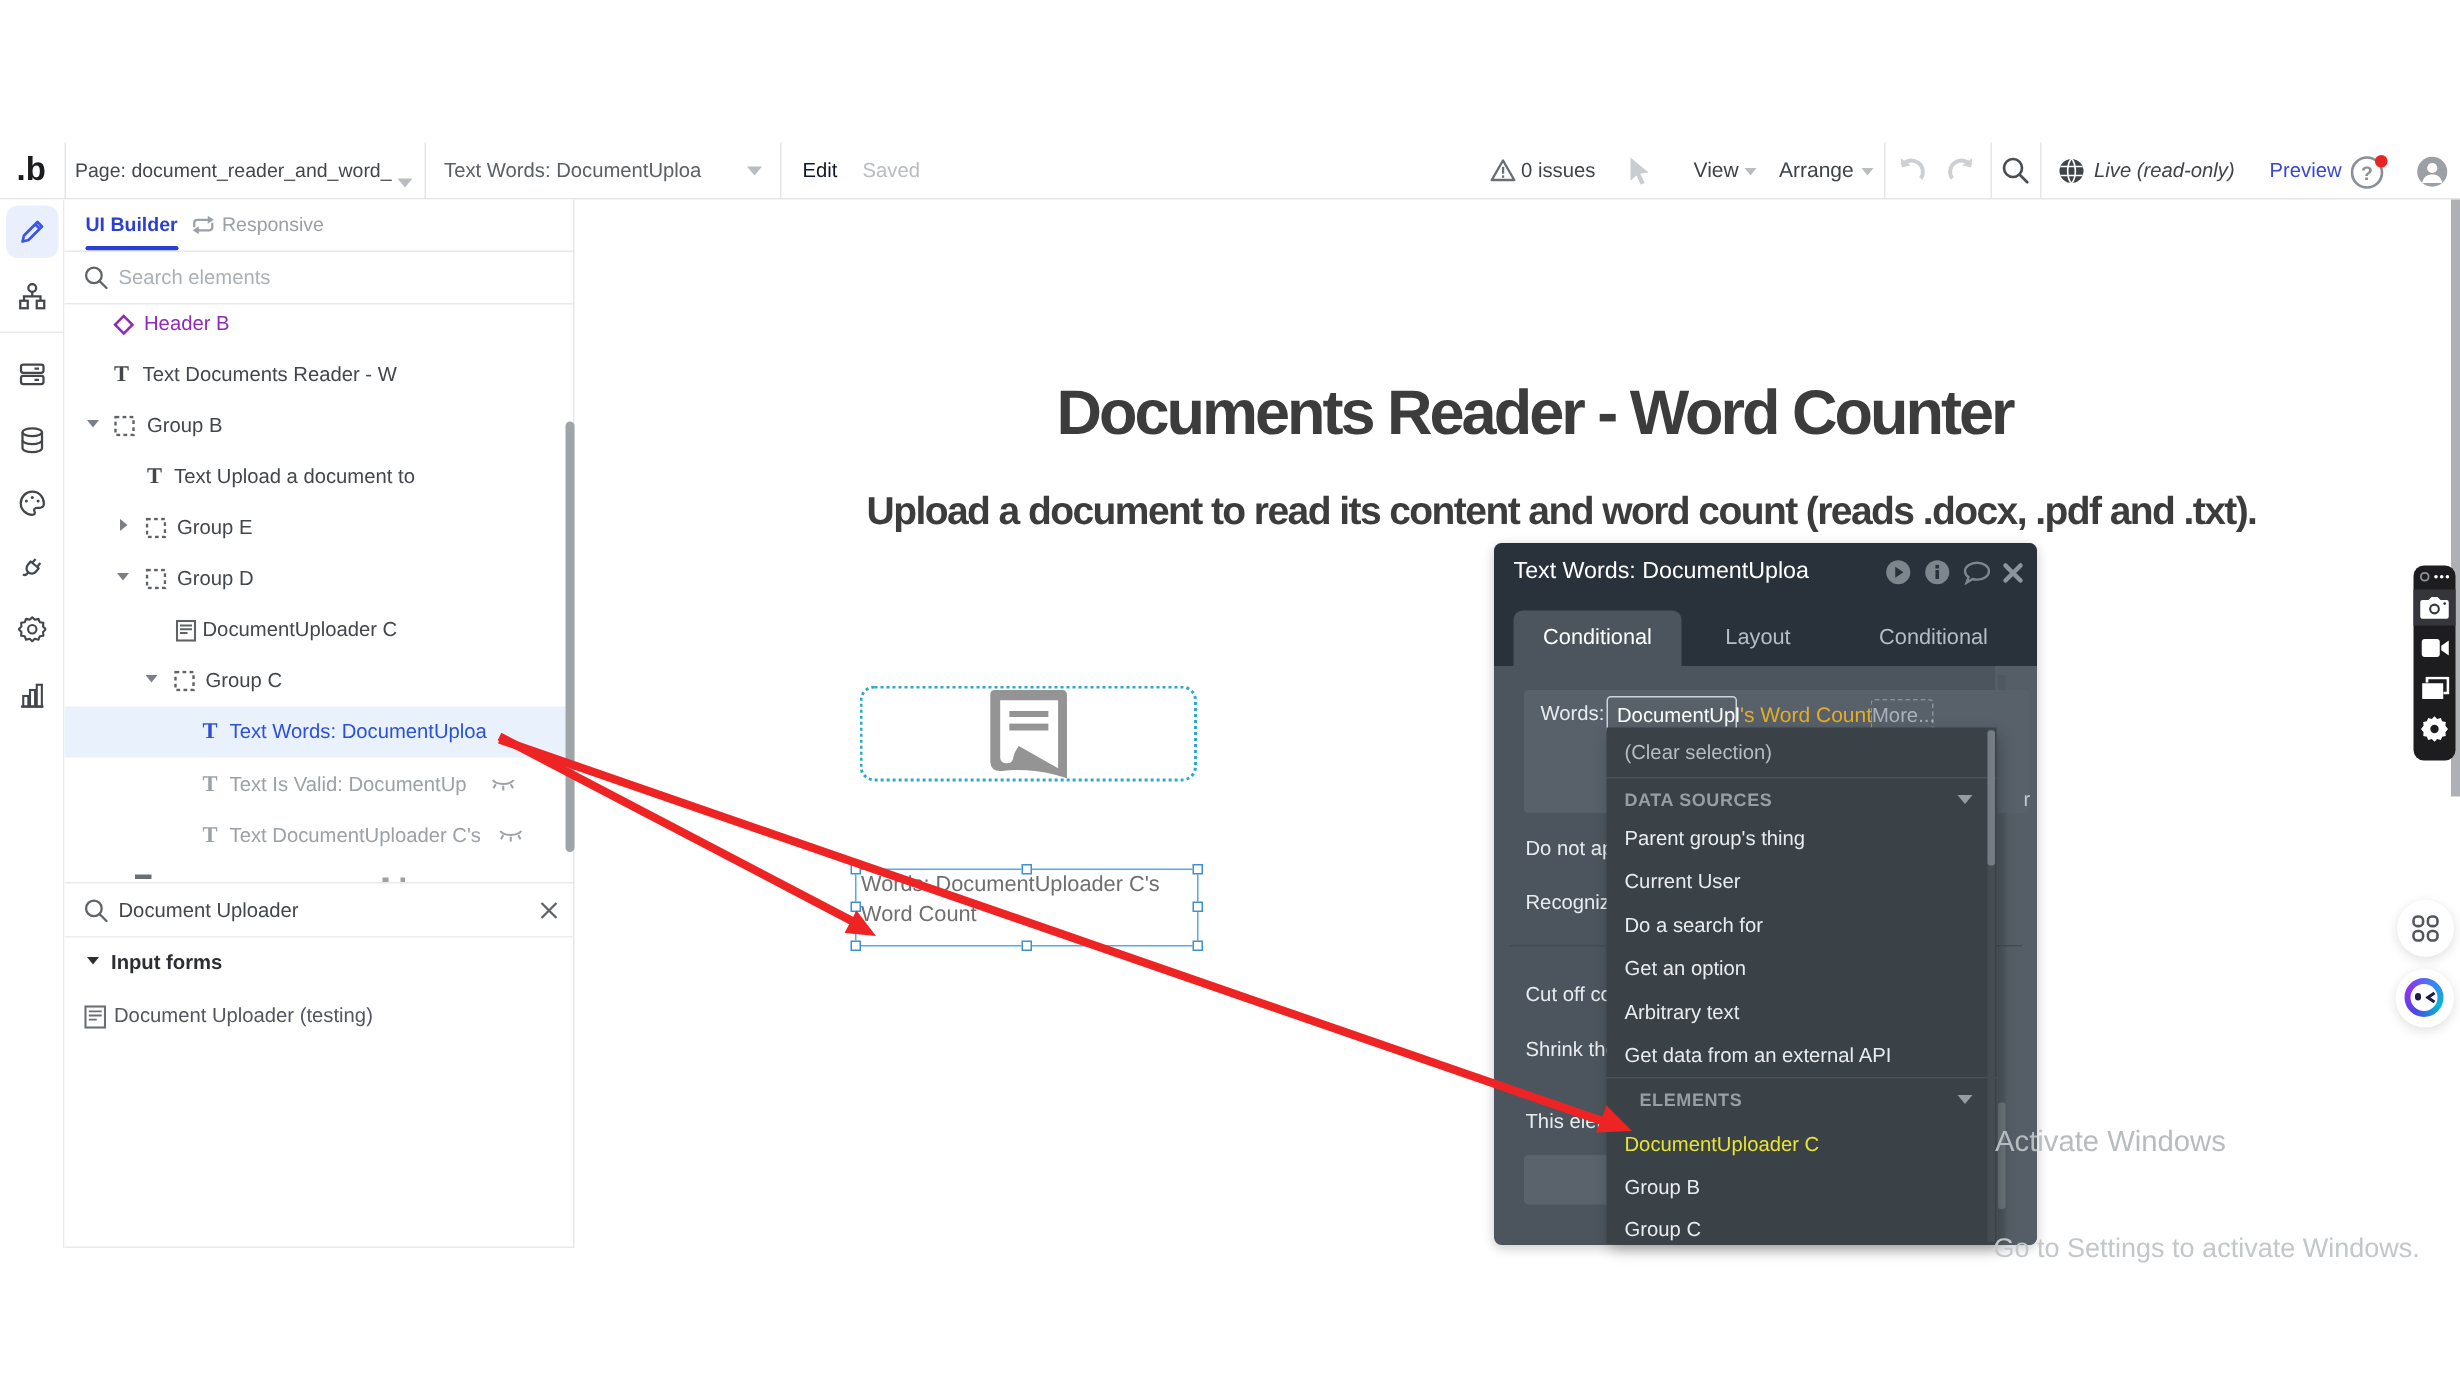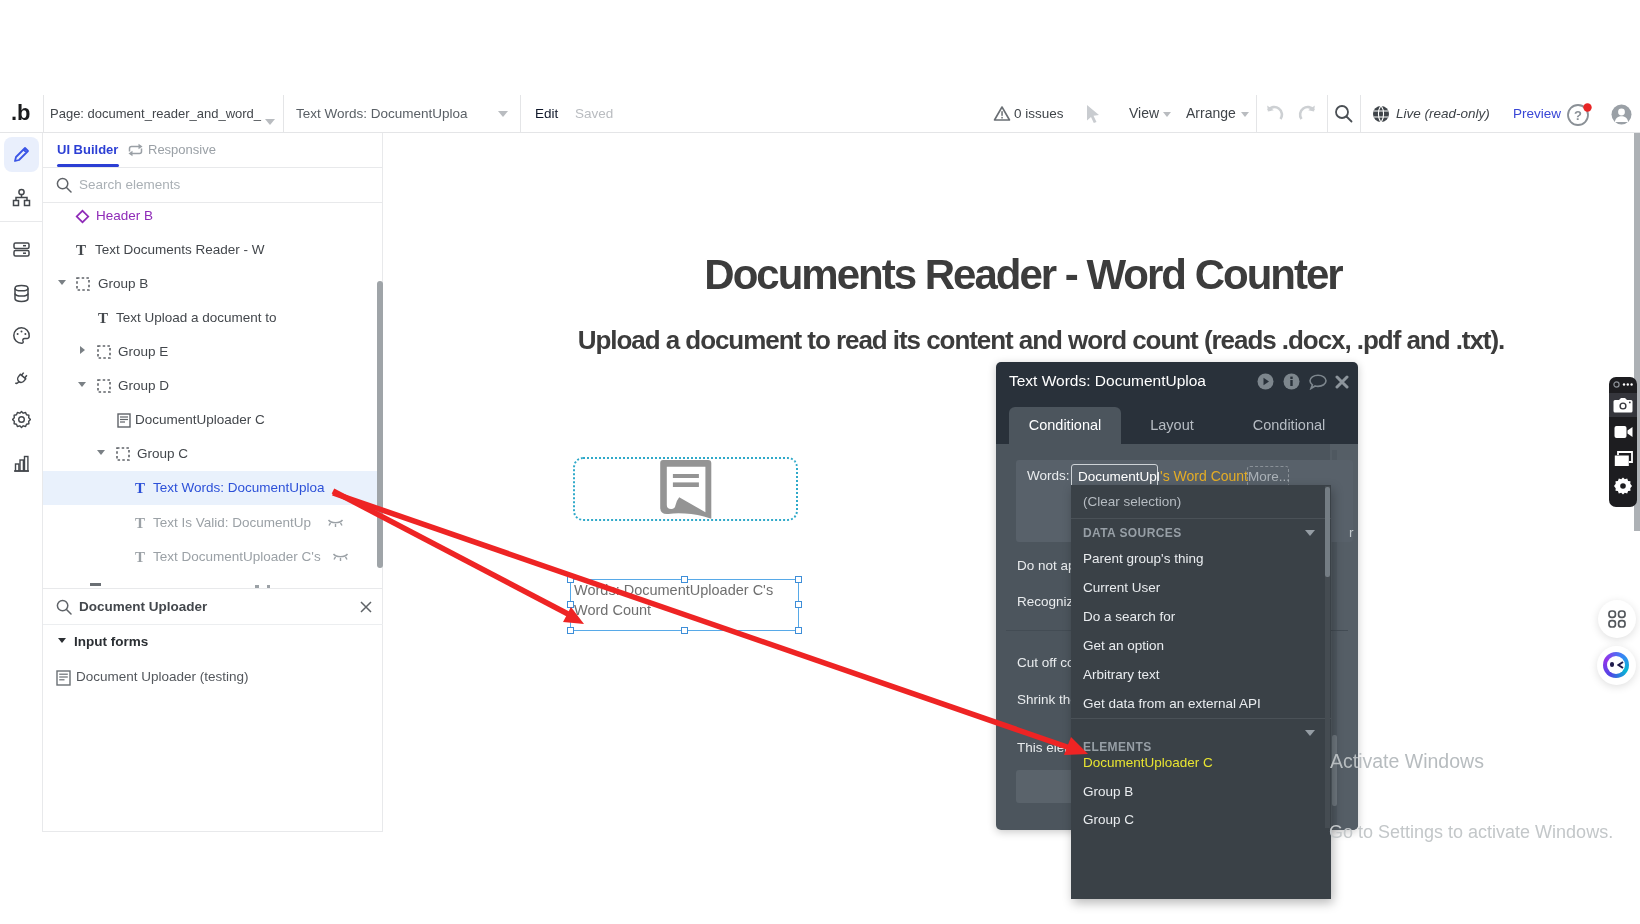--- a/index.html
+++ b/index.html
@@ -20,21 +20,21 @@
   
   #lpanel { position:absolute; left:43px; top:133px; width:340px; height:699px; background:#fff; border-right:1px solid #e8e9eb; border-bottom:1px solid #e8e9eb; }
   .row-t { position:absolute; font-size:13.5px; color:#43474c; white-space:nowrap; }
 
   
   #ppanel { position:absolute; left:996px; top:362px; width:362px; height:468px; border-radius:5px; box-shadow:0 2px 8px rgba(0,0,0,.22); z-index:4; }
   #pp-head { position:absolute; left:0; top:0; width:362px; height:82px; background:#29313a; border-radius:5px 5px 0 0; }
   #pp-body { position:absolute; left:0; top:82px; width:362px; height:386px; background:#4c555d; border-radius:0 0 5px 5px; }
   .pp-tab { position:absolute; top:45px; height:37px; line-height:37px; font-size:14.5px; color:#b6bcc3; text-align:center; }
   .pp-lbl { position:absolute; font-size:13.5px; color:#e9ecee; white-space:nowrap; }
-  #dropdown { position:absolute; left:1071px; top:485px; width:260px; height:414px; background:#3a4147; z-index:5; box-shadow:2px 4px 10px rgba(0,0,0,.28); }
+  #dropdown { position:absolute; left:1071px; top:485px; width:260px; height:344px; background:#3a4147; z-index:5; box-shadow:2px 4px 10px rgba(0,0,0,.28); }
   .dd-it { position:absolute; left:12px; font-size:13.5px; color:#e9ecef; white-space:nowrap; }
   .dd-h { position:absolute; left:12px; font-size:12px; font-weight:bold; color:#979fa6; letter-spacing:.4px;text-align:center; }
 
   
   #title { position:absolute; left:383px; top:252px; width:1280px; text-align:center; font-size:42px; line-height:46px; letter-spacing:-2.0px; font-weight:bold; color:#3c3c3c; }
   #subtitle { position:absolute; left:401px; top:323px; width:1280px; text-align:center; font-size:26px; line-height:34px; letter-spacing:-1.05px; font-weight:bold; color:#3c3c3c; }
 
   .handle { position:absolute; width:7px; height:7px; background:#fff; border:1.5px solid #3e8ed8; }
 </style>
 </head>
@@ -241,21 +241,21 @@
   <div class="abs" style="left:212px;top:452px;width:4px;height:3px;background:#9ba1a6;"></div>
   <div class="abs" style="left:224px;top:452px;width:3px;height:3px;background:#9ba1a6;"></div>
 
   <div class="abs" style="left:334px;top:148px;width:6px;height:287px;background:#9fa4a8;border-radius:3px;"></div>
 
   <div class="abs" style="left:0;top:455px;width:340px;height:1px;background:#e8e9eb;"></div>
   <svg class="abs" style="left:13px;top:466px;" width="16" height="16" viewBox="0 0 16 16">
     <circle cx="6.6" cy="6.6" r="5.2" fill="none" stroke="#5f6368" stroke-width="1.5"></circle>
     <line x1="10.5" y1="10.5" x2="15" y2="15" stroke="#5f6368" stroke-width="1.5" stroke-linecap="round"></line>
   </svg>
-  <div class="abs" style="left:36px;top:457px;height:34px;line-height:34px;font-size:13.5px;color:#43474c;font-weight:bold;">Document Uploader</div>
+  <div class="abs" style="left:36px;top:457px;height:34px;line-height:34px;font-size:13.5px;color:#43474c;">Document Uploader</div>
   <svg class="abs" style="left:316px;top:467px;" width="14" height="14" viewBox="0 0 14 14">
     <path d="M2 2 L12 12 M12 2 L2 12" stroke="#5f6368" stroke-width="1.5"></path>
   </svg>
   <div class="abs" style="left:0;top:491px;width:340px;height:1px;background:#eceef0;"></div>
 
   <div class="caret" style="left:15px;top:505px;border-left-width:4.5px;border-right-width:4.5px;border-top-width:5.5px;border-top-color:#2b2f33;"></div>
   <div class="abs" style="left:31px;top:494px;height:30px;line-height:30px;font-size:13.5px;font-weight:bold;color:#2b2f33;">Input forms</div>
 
   <svg class="abs" style="left:13px;top:537px;" width="15" height="16" viewBox="0 0 15 16">
     <rect x="1" y="1" width="13" height="14" fill="none" stroke="#6a6f74" stroke-width="1.4"></rect>
@@ -339,21 +339,21 @@
   <div class="abs" style="left:0;top:33px;width:260px;height:1px;background:#4a5157;"></div>
   <div class="dd-h" style="top:41px;">DATA SOURCES</div>
   <div class="caret" style="left:234px;top:45px;border-left-width:5px;border-right-width:5px;border-top-width:6px;border-top-color:#959da4;"></div>
   <div class="dd-it" style="top:66px;">Parent group's thing</div>
   <div class="dd-it" style="top:95px;">Current User</div>
   <div class="dd-it" style="top:124px;">Do a search for</div>
   <div class="dd-it" style="top:153px;">Get an option</div>
   <div class="dd-it" style="top:182px;">Arbitrary text</div>
   <div class="dd-it" style="top:211px;">Get data from an external API</div>
   <div class="abs" style="left:0;top:233px;width:260px;height:1px;background:#4a5157;"></div>
-  <div class="dd-h" style="top:255px;">ELEMENTS</div>
+  <div class="dd-h" style="top:241px;margin-left:10px;">ELEMENTS</div>
   <div class="caret" style="left:234px;top:245px;border-left-width:5px;border-right-width:5px;border-top-width:6px;border-top-color:#959da4;"></div>
   <div class="dd-it" style="top:270px;color:#e8e431;">DocumentUploader C</div>
   <div class="dd-it" style="top:299px;">Group B</div>
   <div class="dd-it" style="top:327px;">Group C</div>
   <div class="abs" style="left:254px;top:1px;width:5px;height:342px;background:#454c52;"></div>
   <div class="abs" style="left:254px;top:2px;width:5px;height:90px;background:#747d84;border-radius:2px;"></div>
 </div>
 
 <div id="rightside">
 

